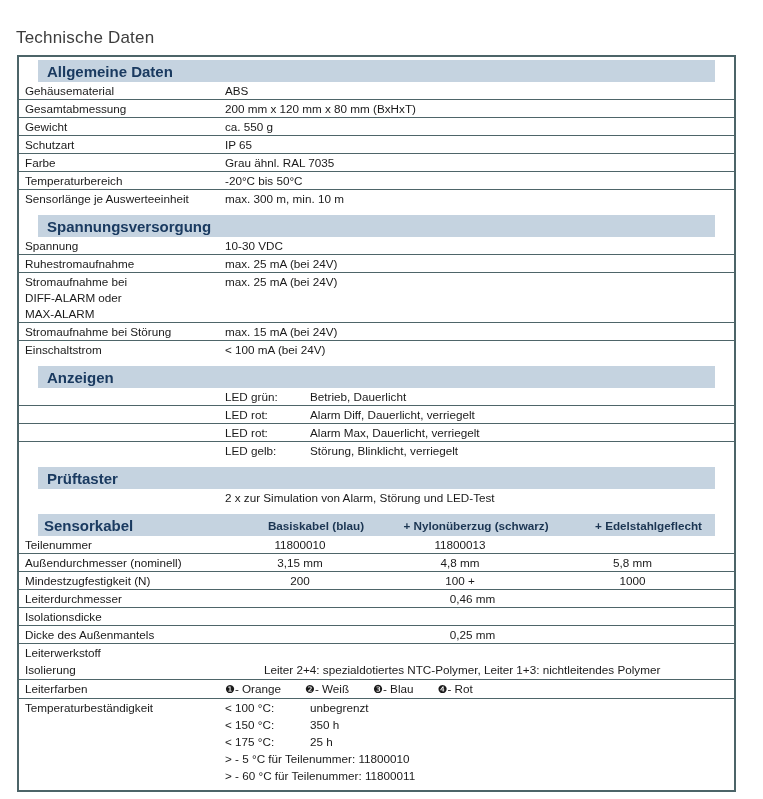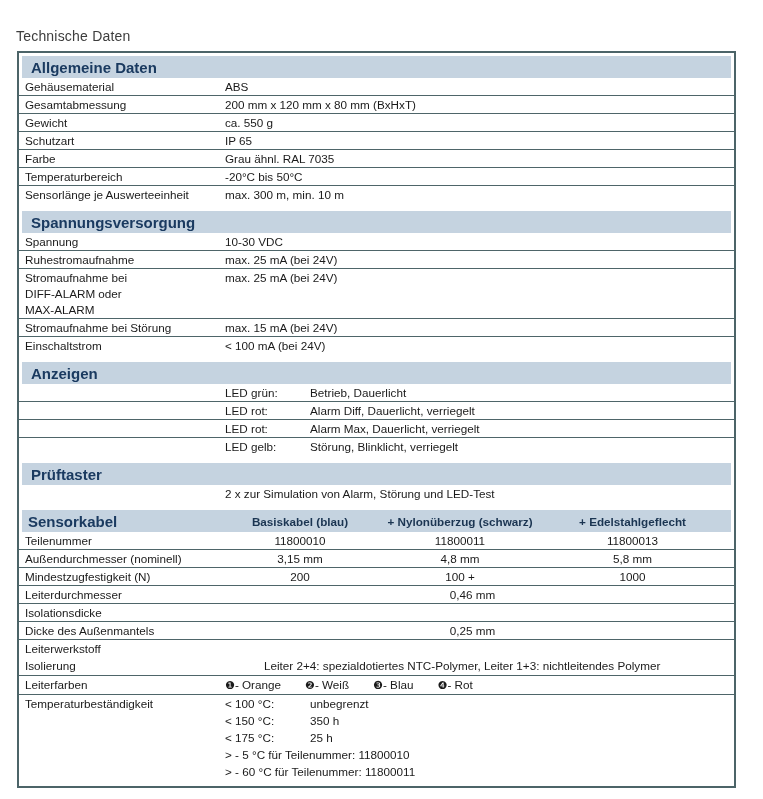--- a/index.html
+++ b/index.html
@@ -5,39 +5,39 @@
   html,body{margin:0;padding:0;background:#ffffff;}
   body{
     width:763px;height:799px;
     font-family:"Liberation Sans","DejaVu Sans",sans-serif;
     color:#1a1a1a;
     -webkit-font-smoothing:antialiased;
   }
   .page-title{
     margin:0;
     padding:28px 0 0 16px;
-    font-size:14px;
+    font-size:17px;
     font-weight:400;
     color:#3d3d3d;
     letter-spacing:.2px;
   }
   .frame{
     margin:7px 0 0 17px;
     width:719px;
     box-sizing:border-box;
     border:2px solid #4c6468;
     padding-bottom:3px;
     background:#ffffff;
   }
   .section{margin-top:8px;}
   .section:first-child{margin-top:3px;}
   .band{
     box-sizing:border-box;
     height:22px;
-    margin:0 3px;
+    margin:0 19px;
     background:#c5d3e0;
     color:#1a3a60;
     font-size:15px;
     font-weight:bold;
     display:flex;
     align-items:center;
     padding-left:9px;
   }
   .band.cols{
     display:grid;
@@ -191,21 +191,20 @@
     <div class="band cols">
       <div>Sensorkabel</div>
       <div class="col-head">Basiskabel (blau)</div>
       <div class="col-head">+ Nylonüberzug (schwarz)</div>
       <div class="col-head">+ Edelstahlgeflecht</div>
     </div>
     <div class="rows">
       <div class="row cable">
         <div class="cell">Teilenummer</div>
         <div class="cell cc">11800010</div>
-        <div class="cell cc">11800011</div>
         <div class="cell cc">11800013</div>
       </div>
       <div class="row cable">
         <div class="cell">Außendurchmesser (nominell)</div>
         <div class="cell cc">3,15 mm</div>
         <div class="cell cc">4,8 mm</div>
         <div class="cell cc">5,8 mm</div>
       </div>
       <div class="row cable">
         <div class="cell">Mindestzugfestigkeit (N)</div>

